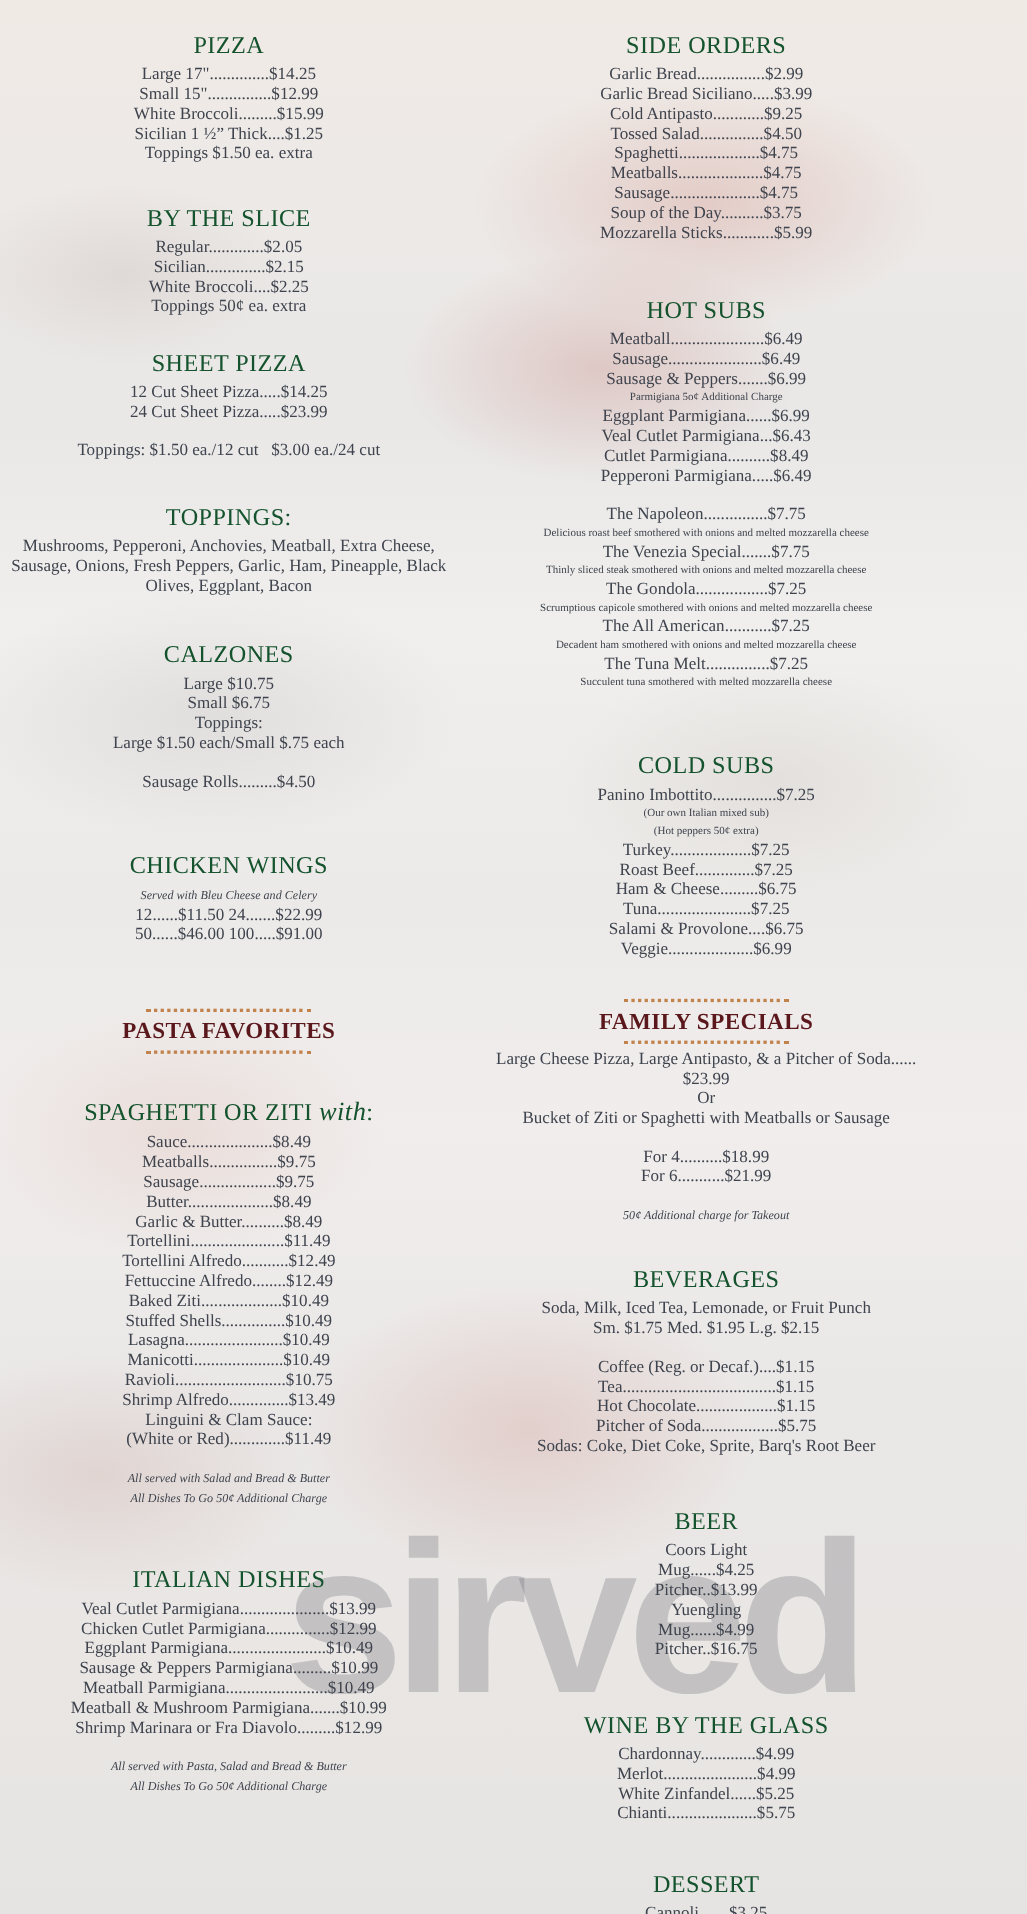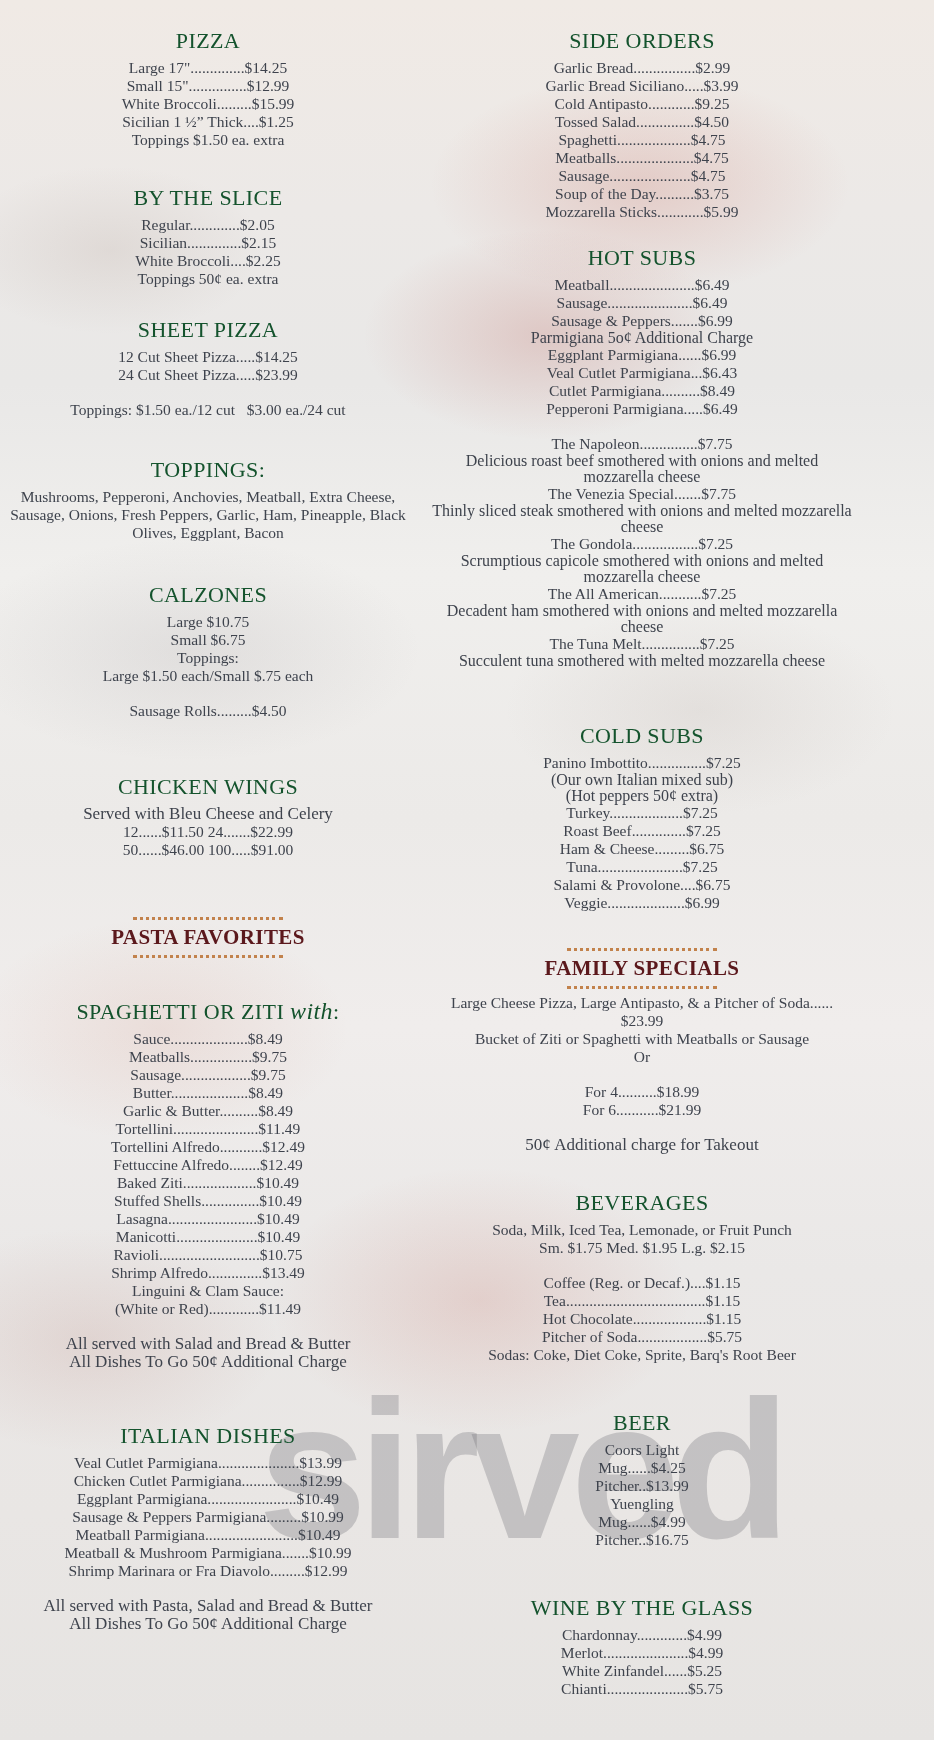--- a/index.html
+++ b/index.html
@@ -29,35 +29,35 @@
   .col{text-align:center;}
   .col-left{width:416px;}
   .col-right{width:452px;}
   section{margin-top:46px;}
   .sec-title{margin:0 0 5px 0;font-size:22px;font-weight:400;color:#14532d;letter-spacing:0.4px;}
   .sec-title em{font-size:24px;}
   .accent-title{font-weight:700;font-size:21px;color:#5b181c;margin:2px 0;}
   .divider{width:150px;height:0;margin:5px auto;border-top:3px dotted #c2824c;}
   .line{line-height:18px;}
   .line.item{font-size:15.5px;}
-  .line.small{font-size:16px;line-height:16px;max-width:420px;margin:0 auto;}
-  .line.italic{font-size:17px;}
+  .line.small{font-size:10px;line-height:16px;max-width:420px;margin:0 auto;}
+  .line.italic{font-size:11px;font-style:italic;}
   .gap{height:17px;}
   
   .sec-pizza{margin-top:4px;}
   .sec-by-the-slice{margin-top:36px;}
   .sec-sheet-pizza{margin-top:29px;font-family:Liberation Serif, serif;}
   .sec-toppings{margin-top:38px;}
   .sec-calzones{margin-top:40px;}
   .sec-chicken-wings{margin-top:54px;}
   .sec-pasta-favorites{margin-top:58px;}
   .sec-spaghetti-or-ziti{margin-top:40px;}
   .sec-italian-dishes{margin-top:52px;}
   .sec-side-orders{margin-top:4px;}
-  .sec-hot-subs{margin-top:24px;text-align:center;}
+  .sec-hot-subs{margin-top:48px;text-align:center;}
   .sec-cold-subs{margin-top:54px;}
   .sec-family-specials{margin-top:36px;}
   .sec-beverages{margin-top:36px;}
   .sec-beer{margin-top:46px;}
   .sec-wine-by-the-glass{margin-top:46px;}
   .sec-dessert{margin-top:42px;}
 </style>
 </head>
 <body>
 
@@ -193,22 +193,22 @@
         <div class="line item">Tuna......................$7.25</div>
         <div class="line item">Salami &amp; Provolone....$6.75</div>
         <div class="line item">Veggie....................$6.99</div>
       </section>
       <section class="sec-family-specials">
         <div class="divider"></div>
         <h2 class="sec-title accent-title">FAMILY SPECIALS</h2>
         <div class="divider"></div>
         <div class="line item">Large Cheese Pizza, Large Antipasto, &amp; a Pitcher of Soda......</div>
         <div class="line item">$23.99</div>
+        <div class="line item">Or</div>
         <div class="line item">Bucket of Ziti or Spaghetti with Meatballs or Sausage</div>
-        <div class="line item">Or</div>
         <div class="gap"></div>
         <div class="line item">For 4..........$18.99</div>
         <div class="line item">For 6...........$21.99</div>
         <div class="gap"></div>
         <div class="line italic">50¢ Additional charge for Takeout</div>
       </section>
       <section class="sec-beverages">
         <h2 class="sec-title">BEVERAGES</h2>
         <div class="line item">Soda, Milk, Iced Tea, Lemonade, or Fruit Punch</div>
         <div class="line item">Sm. $1.75 Med. $1.95 L.g. $2.15</div>

